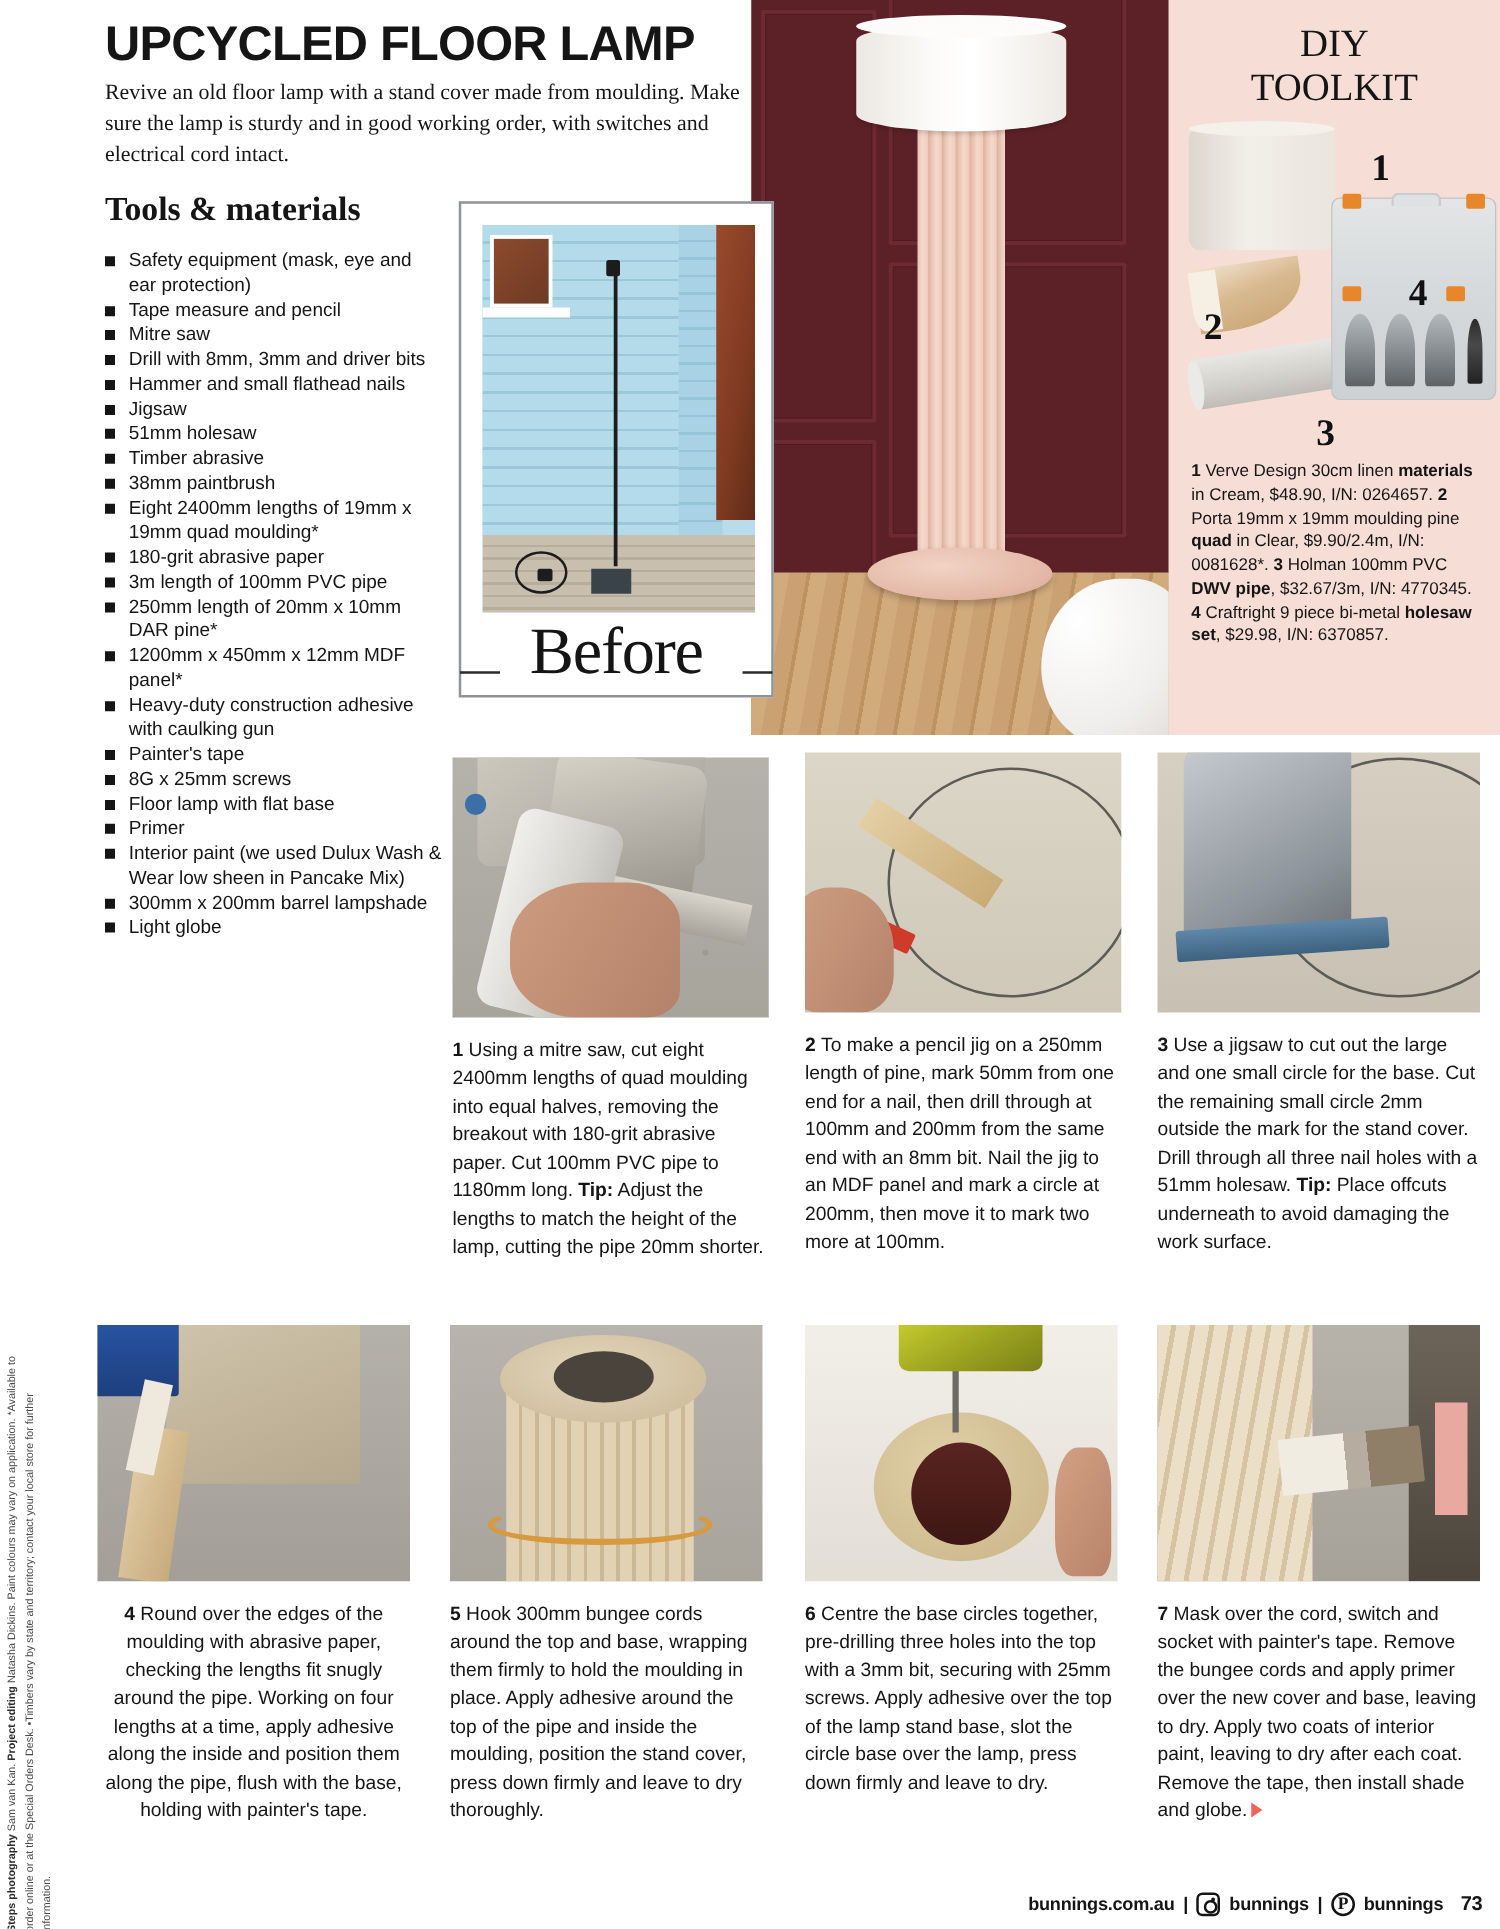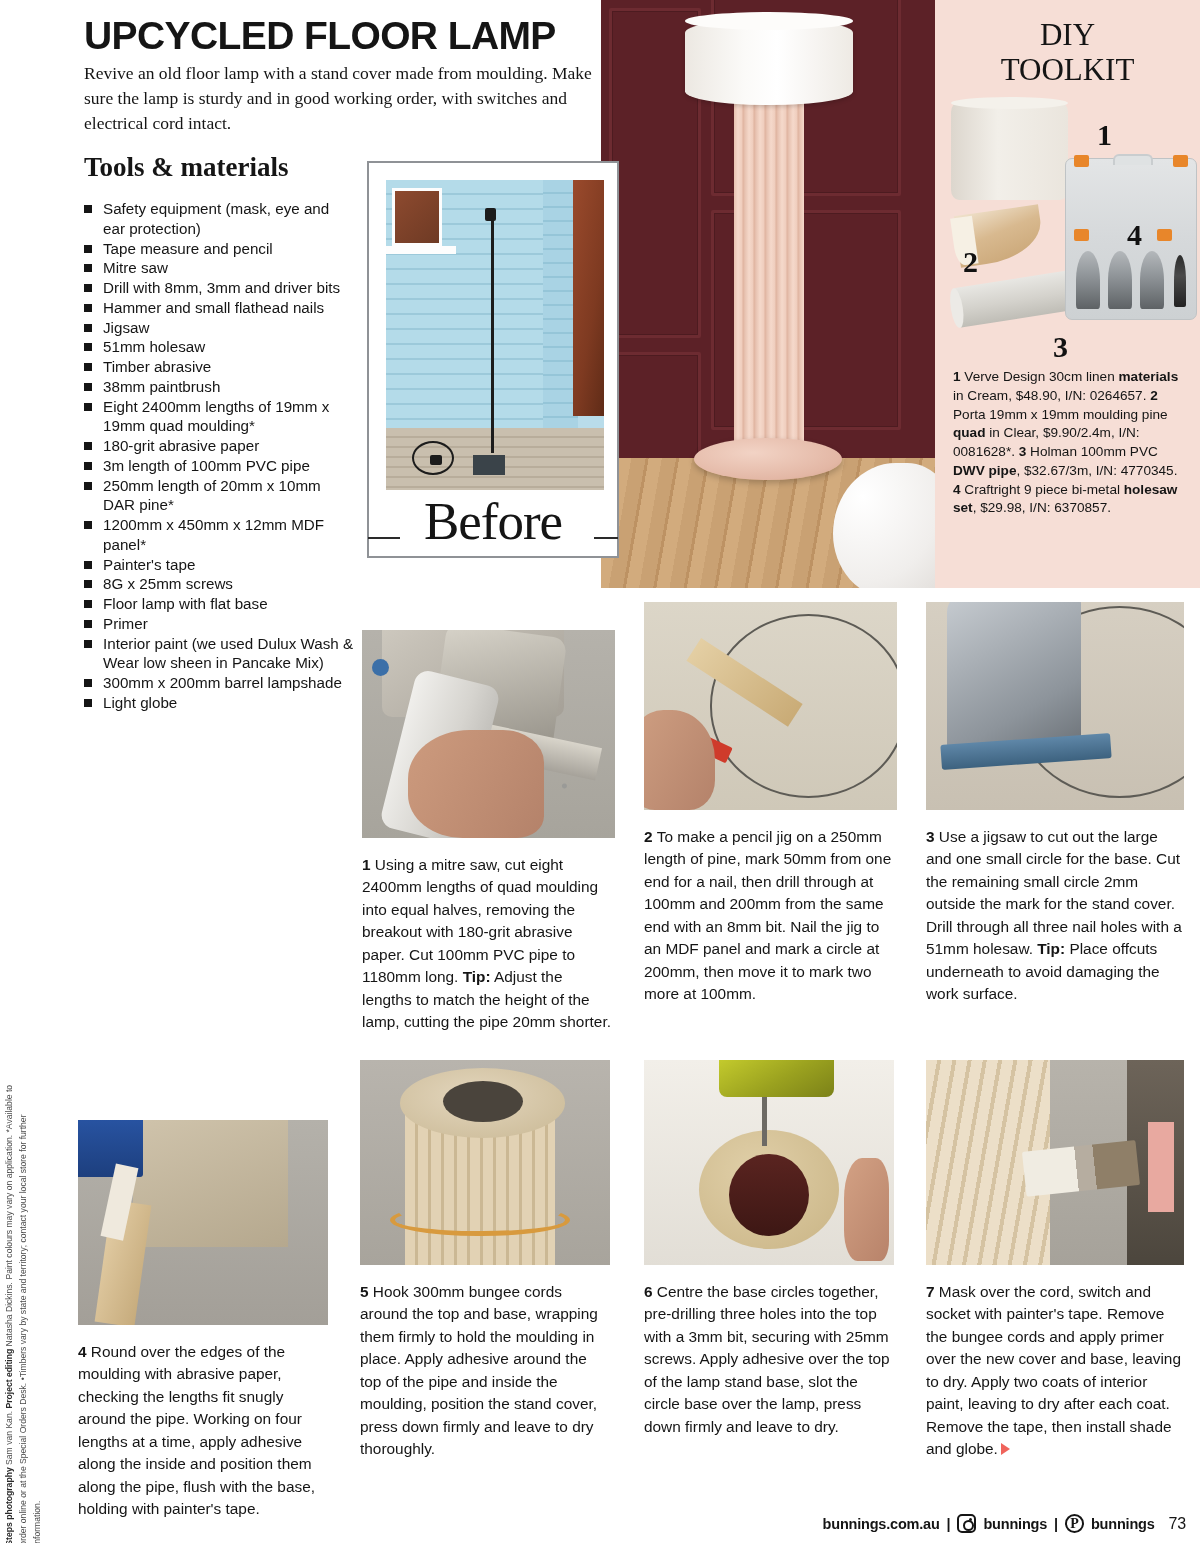--- a/index.html
+++ b/index.html
@@ -229,25 +229,25 @@
     width:100%; height:208px; overflow:hidden; position:relative;
     background:#cfcac2;
   }
   .step-caption {
     margin-top:16px; font-size:15.4px; line-height:1.46;
   }
   .step-caption .num { font-weight:bold; }
   .step-caption b { font-weight:bold; }
 
   
-  #step1 { left:362px; top:630px; width:253px; }
+  #step1 { left:362px; top:606px; width:253px; }
   #step2 { left:644px; top:602px; width:253px; }
   #step3 { left:926px; top:602px; width:258px; }
   
-  #step4 { left:78px;  top:1120px; width:250px; }
+  #step4 { left:78px;  top:1060px; width:250px;text-align:center; }
   #step5 { left:360px; top:1060px; width:250px; }
   #step6 { left:644px; top:1060px; width:250px; }
   #step7 { left:926px; top:1060px; width:258px; }
   #step4 .step-photo, #step5 .step-photo, #step6 .step-photo, #step7 .step-photo { height:205px; }
 
   
   .ph1 { background:
       radial-gradient(circle at 80% 75%, #9a9a97 0 2px, transparent 3px),
       linear-gradient(to bottom,#b5b2ab,#a7a49c); }
   .ph1 .mitre-body{position:absolute;left:8%;top:-6%;width:72%;height:48%;background:linear-gradient(145deg,#cfcac0,#a5a097);border-radius:10px;}
@@ -316,21 +316,21 @@
     position:absolute; right:14px; bottom:10px;
     display:flex; align-items:center; gap:7px;
     font-size:14.5px; font-weight:bold; letter-spacing:-.2px;
   }
   .footer .sep{font-weight:bold;}
   .ig-icon{width:19px;height:19px;border:2.4px solid #151515;border-radius:5px;position:relative;display:inline-block;}
   .ig-icon:before{content:"";position:absolute;left:4px;top:4px;width:7px;height:7px;border:2.2px solid #151515;border-radius:50%;}
   .ig-icon:after{content:"";position:absolute;right:2px;top:1.5px;width:3px;height:3px;background:#151515;border-radius:50%;}
   .pin-icon{width:19px;height:19px;border:2.2px solid #151515;border-radius:50%;position:relative;display:inline-block;
     font-family:"Liberation Serif",serif;font-size:14px;line-height:15px;text-align:center;font-weight:bold;}
-  .page-num{margin-left:7px;font-size:16px;font-weight:normal;}
+  .page-num{margin-left:7px;font-size:16px;font-weight:bold;}
 </style>
 </head>
 <body>
 
 <div class="hero-photo">
   <div class="hero-panel" style="left:8px;  top:8px;  width:92px;  height:330px;"></div>
   <div class="hero-panel" style="left:110px;top:-14px;width:190px;height:210px;"></div>
   <div class="hero-panel" style="left:8px;  top:352px;width:92px; height:120px;"></div>
   <div class="hero-panel" style="left:110px;top:210px;width:190px;height:220px;"></div>
   <div class="hero-floor"></div>
@@ -371,20 +371,21 @@
     <li>Hammer and small flathead nails</li>
     <li>Jigsaw</li>
     <li>51mm holesaw</li>
     <li>Timber abrasive</li>
     <li>38mm paintbrush</li>
     <li>Eight 2400mm lengths of 19mm x 19mm quad moulding*</li>
     <li>180-grit abrasive paper</li>
     <li>3m length of 100mm PVC pipe</li>
     <li>250mm length of 20mm x 10mm DAR pine*</li>
     <li>1200mm x 450mm x 12mm MDF panel*</li>
+    <li>Heavy-duty construction adhesive with caulking gun</li>
     <li>Painter's tape</li>
     <li>8G x 25mm screws</li>
     <li>Floor lamp with flat base</li>
     <li>Primer</li>
     <li>Interior paint (we used Dulux Wash &amp; Wear low sheen in Pancake Mix)</li>
     <li>300mm x 200mm barrel lampshade</li>
     <li>Light globe</li>
   </ul>
 
 <aside class="toolkit">

